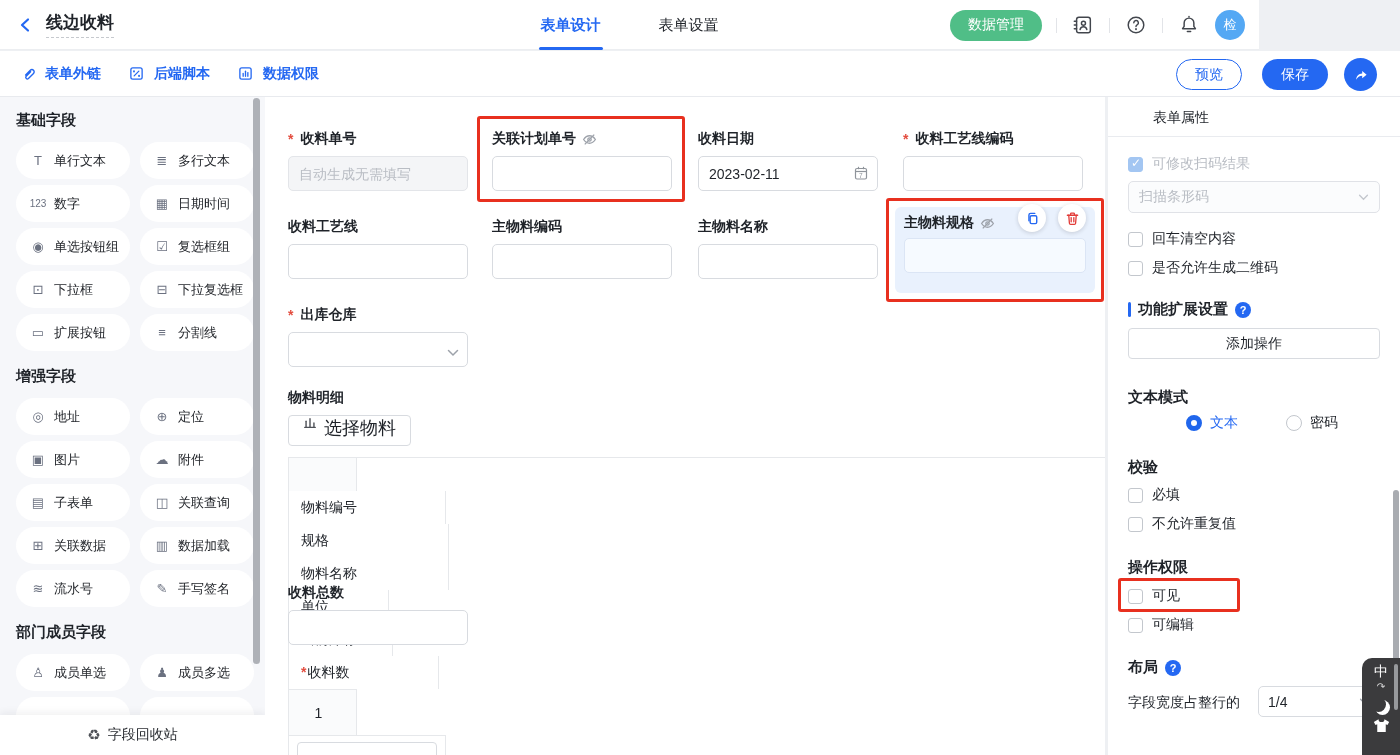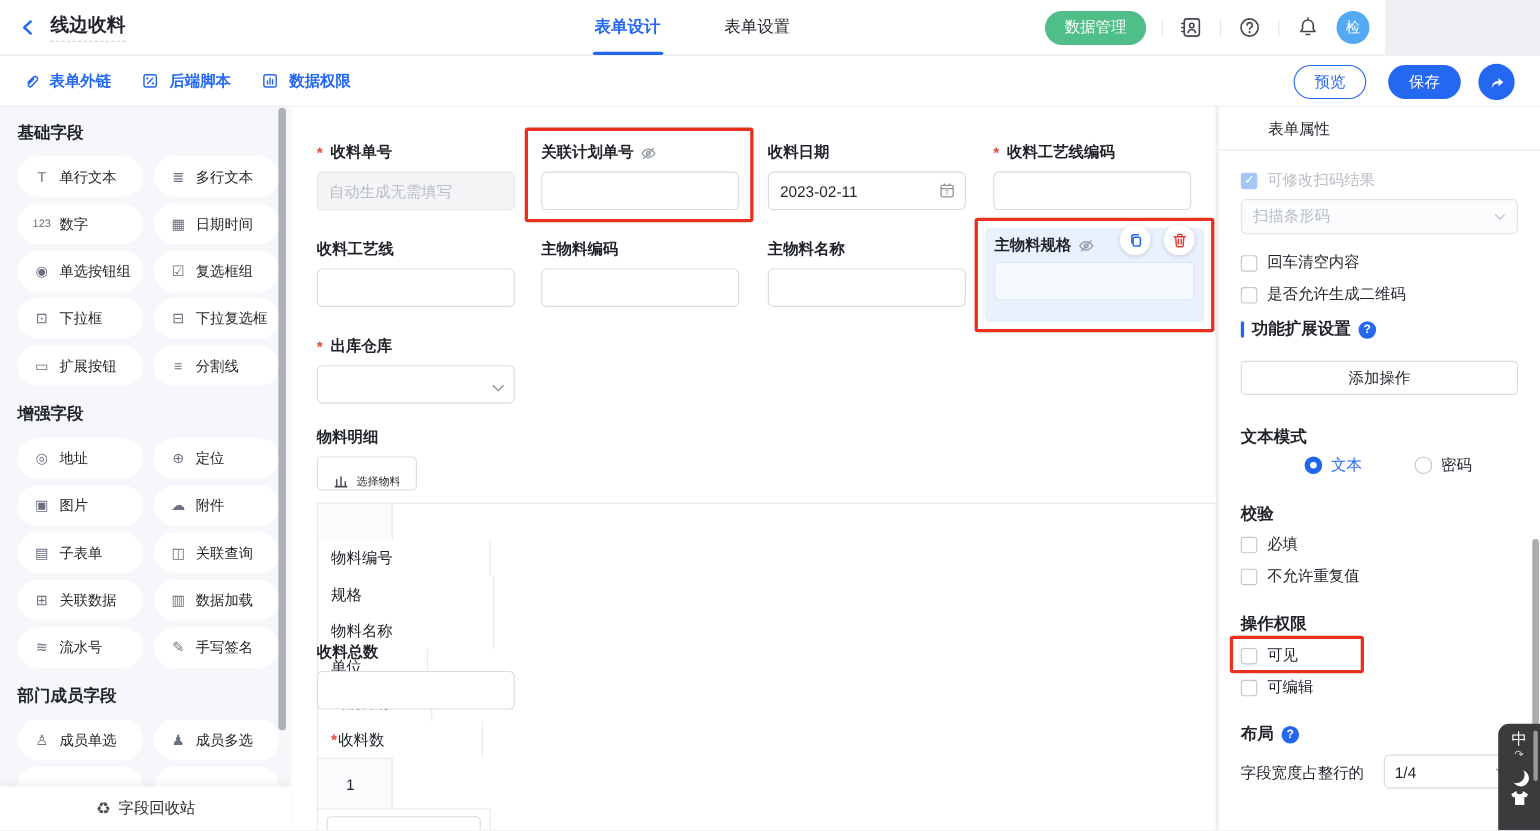--- a/index.html
+++ b/index.html
@@ -72,22 +72,22 @@
   .red-frame { position:absolute; border:3px solid #e8301f; border-radius:3px; pointer-events:none; z-index:5; }
   .sel-card { position:absolute; left:630px; top:110px; width:200px; height:86px; background:#e9f1fd;
               border-radius:6px; padding:7px 9px; cursor:pointer; }
   .sel-card .flabel { margin-bottom:6px; }
   .sel-card .finput { width:182px; background:#f6faff; border-color:#dbe5f5; }
   .act-btn { width:28px; height:28px; border-radius:50%; background:#fff; border:none;
              box-shadow:0 1px 4px rgba(31,35,41,.18); display:flex; align-items:center;
              justify-content:center; cursor:pointer; flex:none; }
   .sec-label { position:absolute; left:23px; font-size:14px; font-weight:700; }
   .btn-select { position:absolute; left:23px; top:318px; height:31px; padding:0 14px; background:#fff;
-                border:1px solid #d8dbe0; border-radius:4px; font-size:10px; color:#1f2329;
-                display:flex; align-items:flex-end; gap:7px; cursor:pointer; }
+                border:1px solid #d8dbe0; border-radius:4px; font-size:18px; color:#1f2329;
+                display:flex; align-items:flex-start; gap:7px; cursor:pointer; }
   .dtable { position:absolute; left:23px; top:360px; width:817px; border:1px solid #e6e8eb; border-right:none; }
   .dtable .hrow, .dtable .brow { display:flex;flex-direction:column; }
   .dtable .hcell { height:33px; line-height:33px; padding-left:12px; font-size:14px; color:#1f2329;
                    border-right:1px solid #e6e8eb; flex:none; white-space:nowrap; overflow:hidden; }
   .dtable .bcell { height:46px; display:flex; align-items:center; padding:0 8px;
                    border-right:1px solid #e6e8eb; border-top:1px solid #e6e8eb; flex:none; }
   .numcell { width:68px; text-align:center; padding-left:0 !important; justify-content:center; background:#fafbfc; }
   .tinput { width:100%; height:33px; border:1px solid #d8dbe0; border-radius:4px; background:#fff; outline:none; }
   .chev { flex:none; }
 
@@ -510,21 +510,21 @@
 
     <div class="prow" style="top:133px">
       <span class="cb"></span>
       <span class="cb-label">回车清空内容</span>
     </div>
     <div class="prow" style="top:162px">
       <span class="cb"></span>
       <span class="cb-label">是否允许生成二维码</span>
     </div>
 
-    <div class="sec-h" style="top:193px">
+    <div class="sec-h" style="top:203px">
       <span class="blue-bar"></span>
       <span>功能扩展设置</span>
       <span class="qmark">?</span>
     </div>
     <button class="btn-add">添加操作</button>
 
     <div class="sec-h" style="top:291px">文本模式</div>
     <div class="prow" style="top:317px;left:78px;gap:8px">
       <span class="radio checked"></span>
       <span class="rlabel sel">文本</span>

